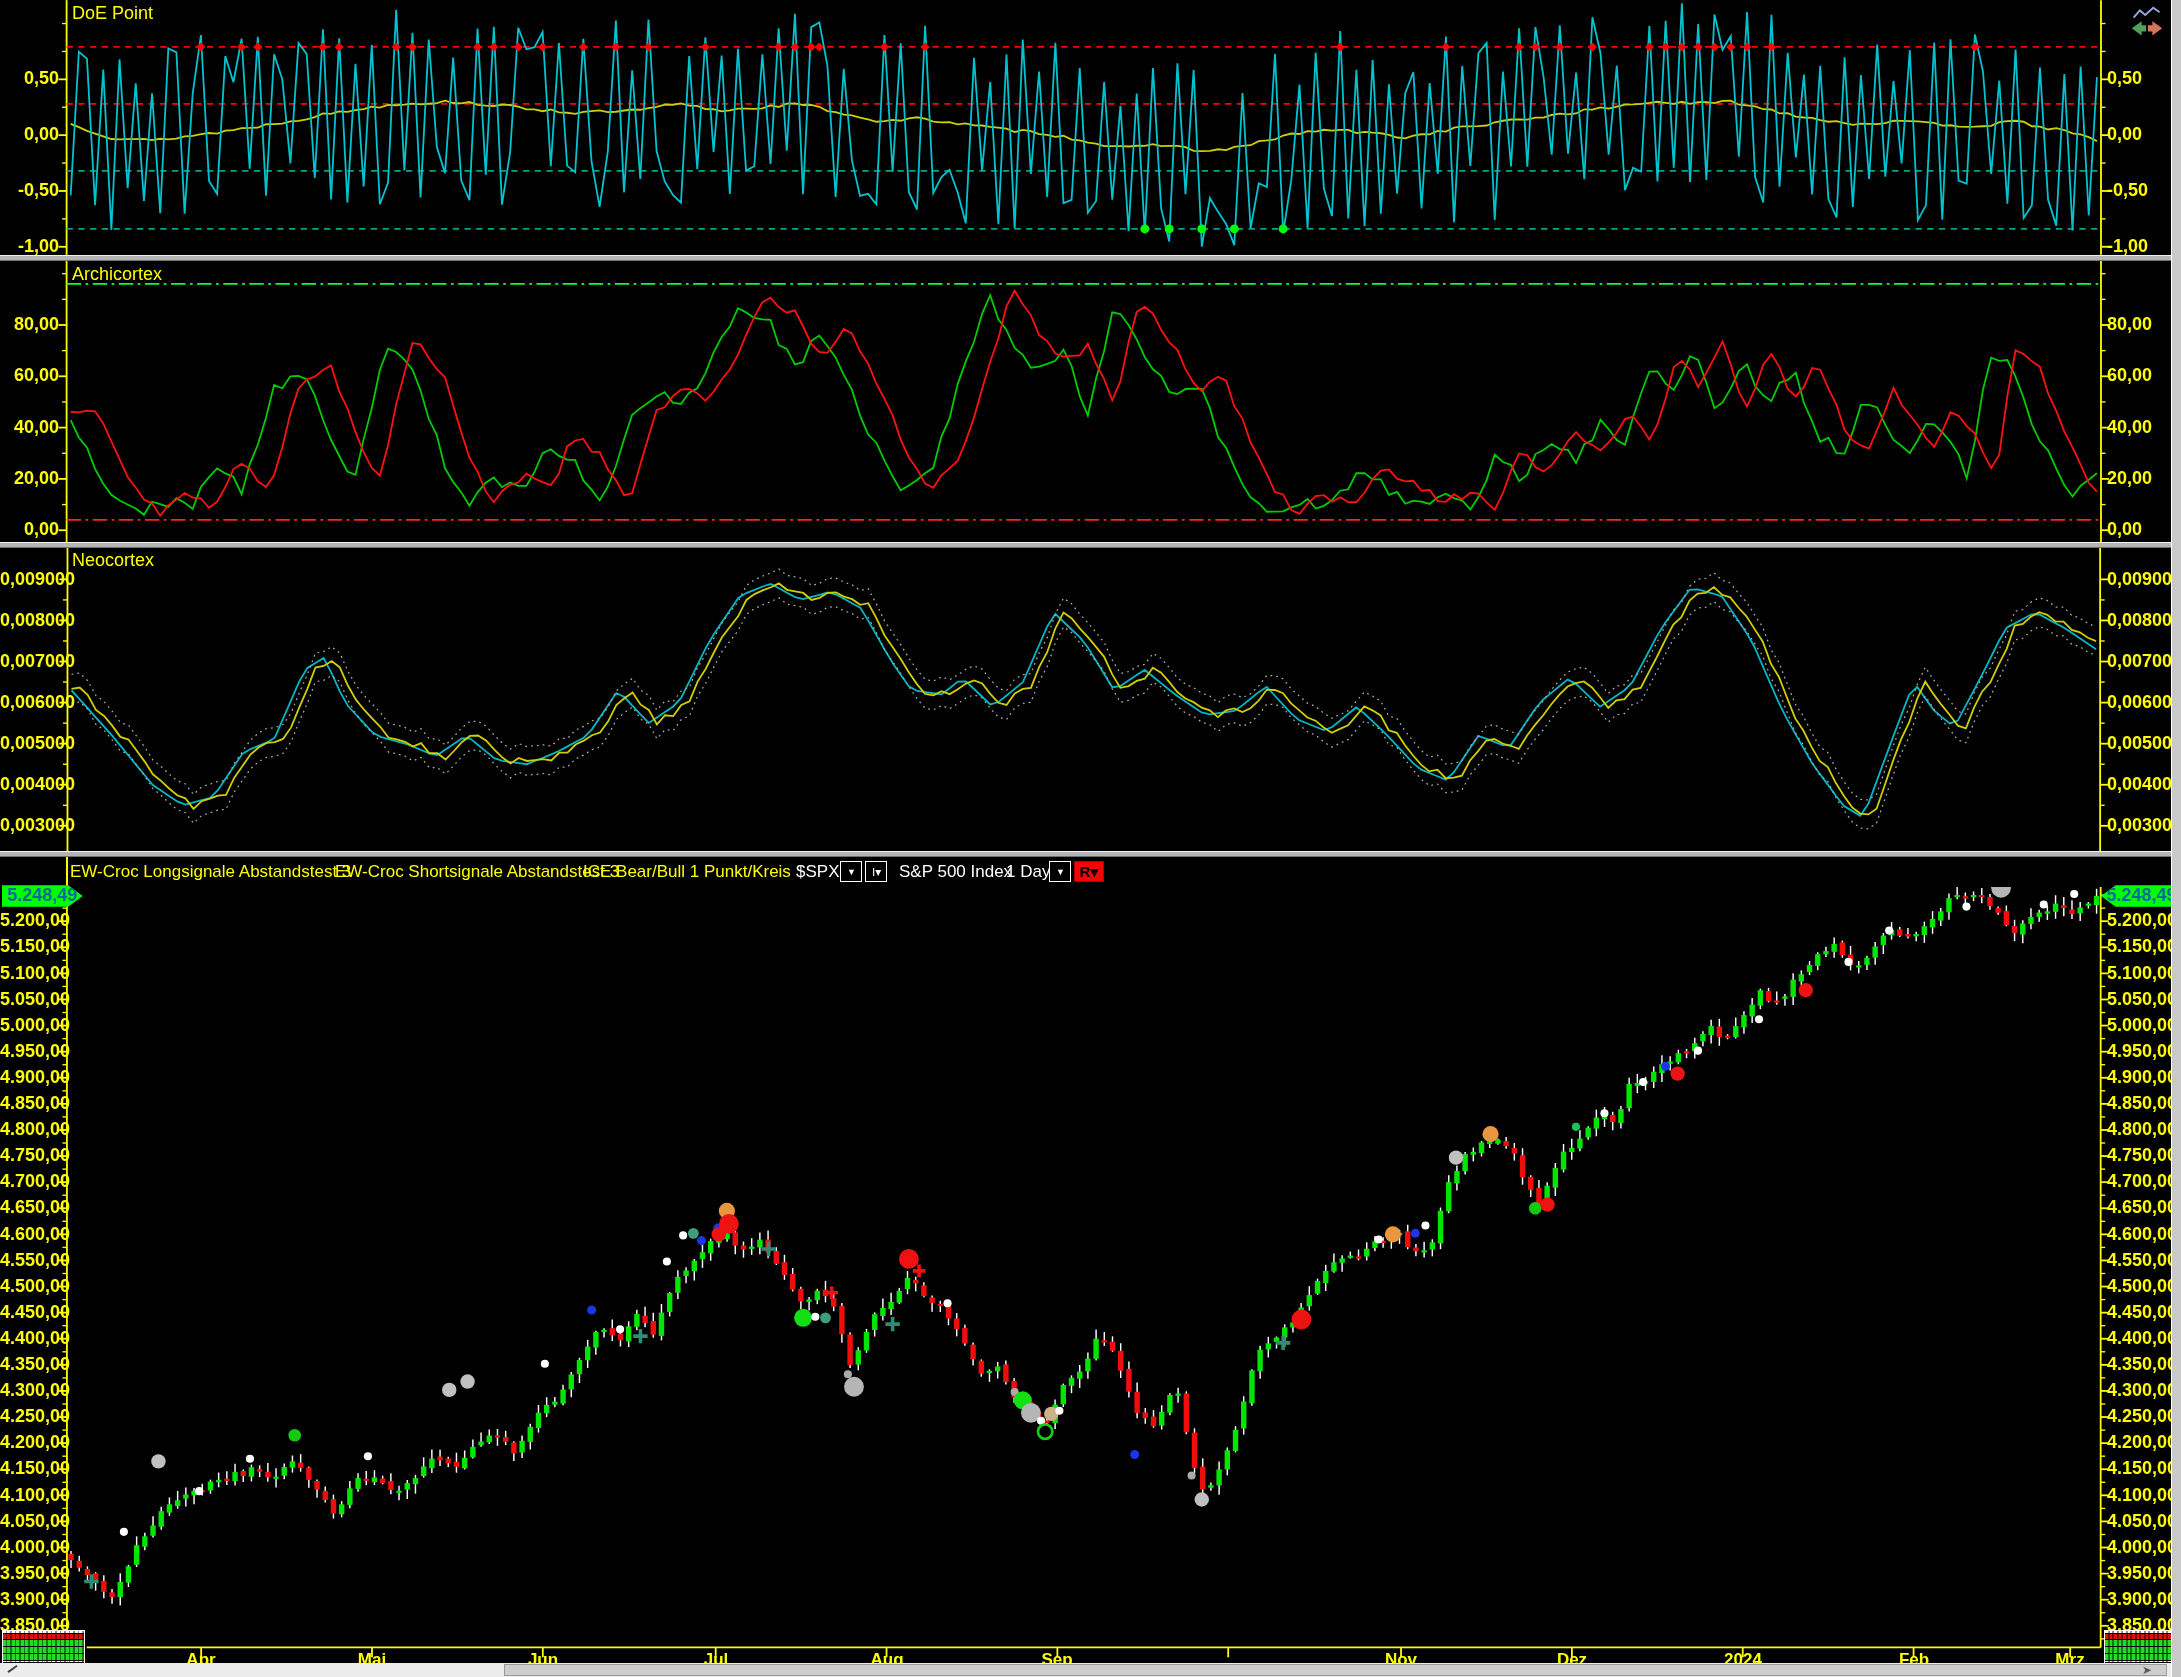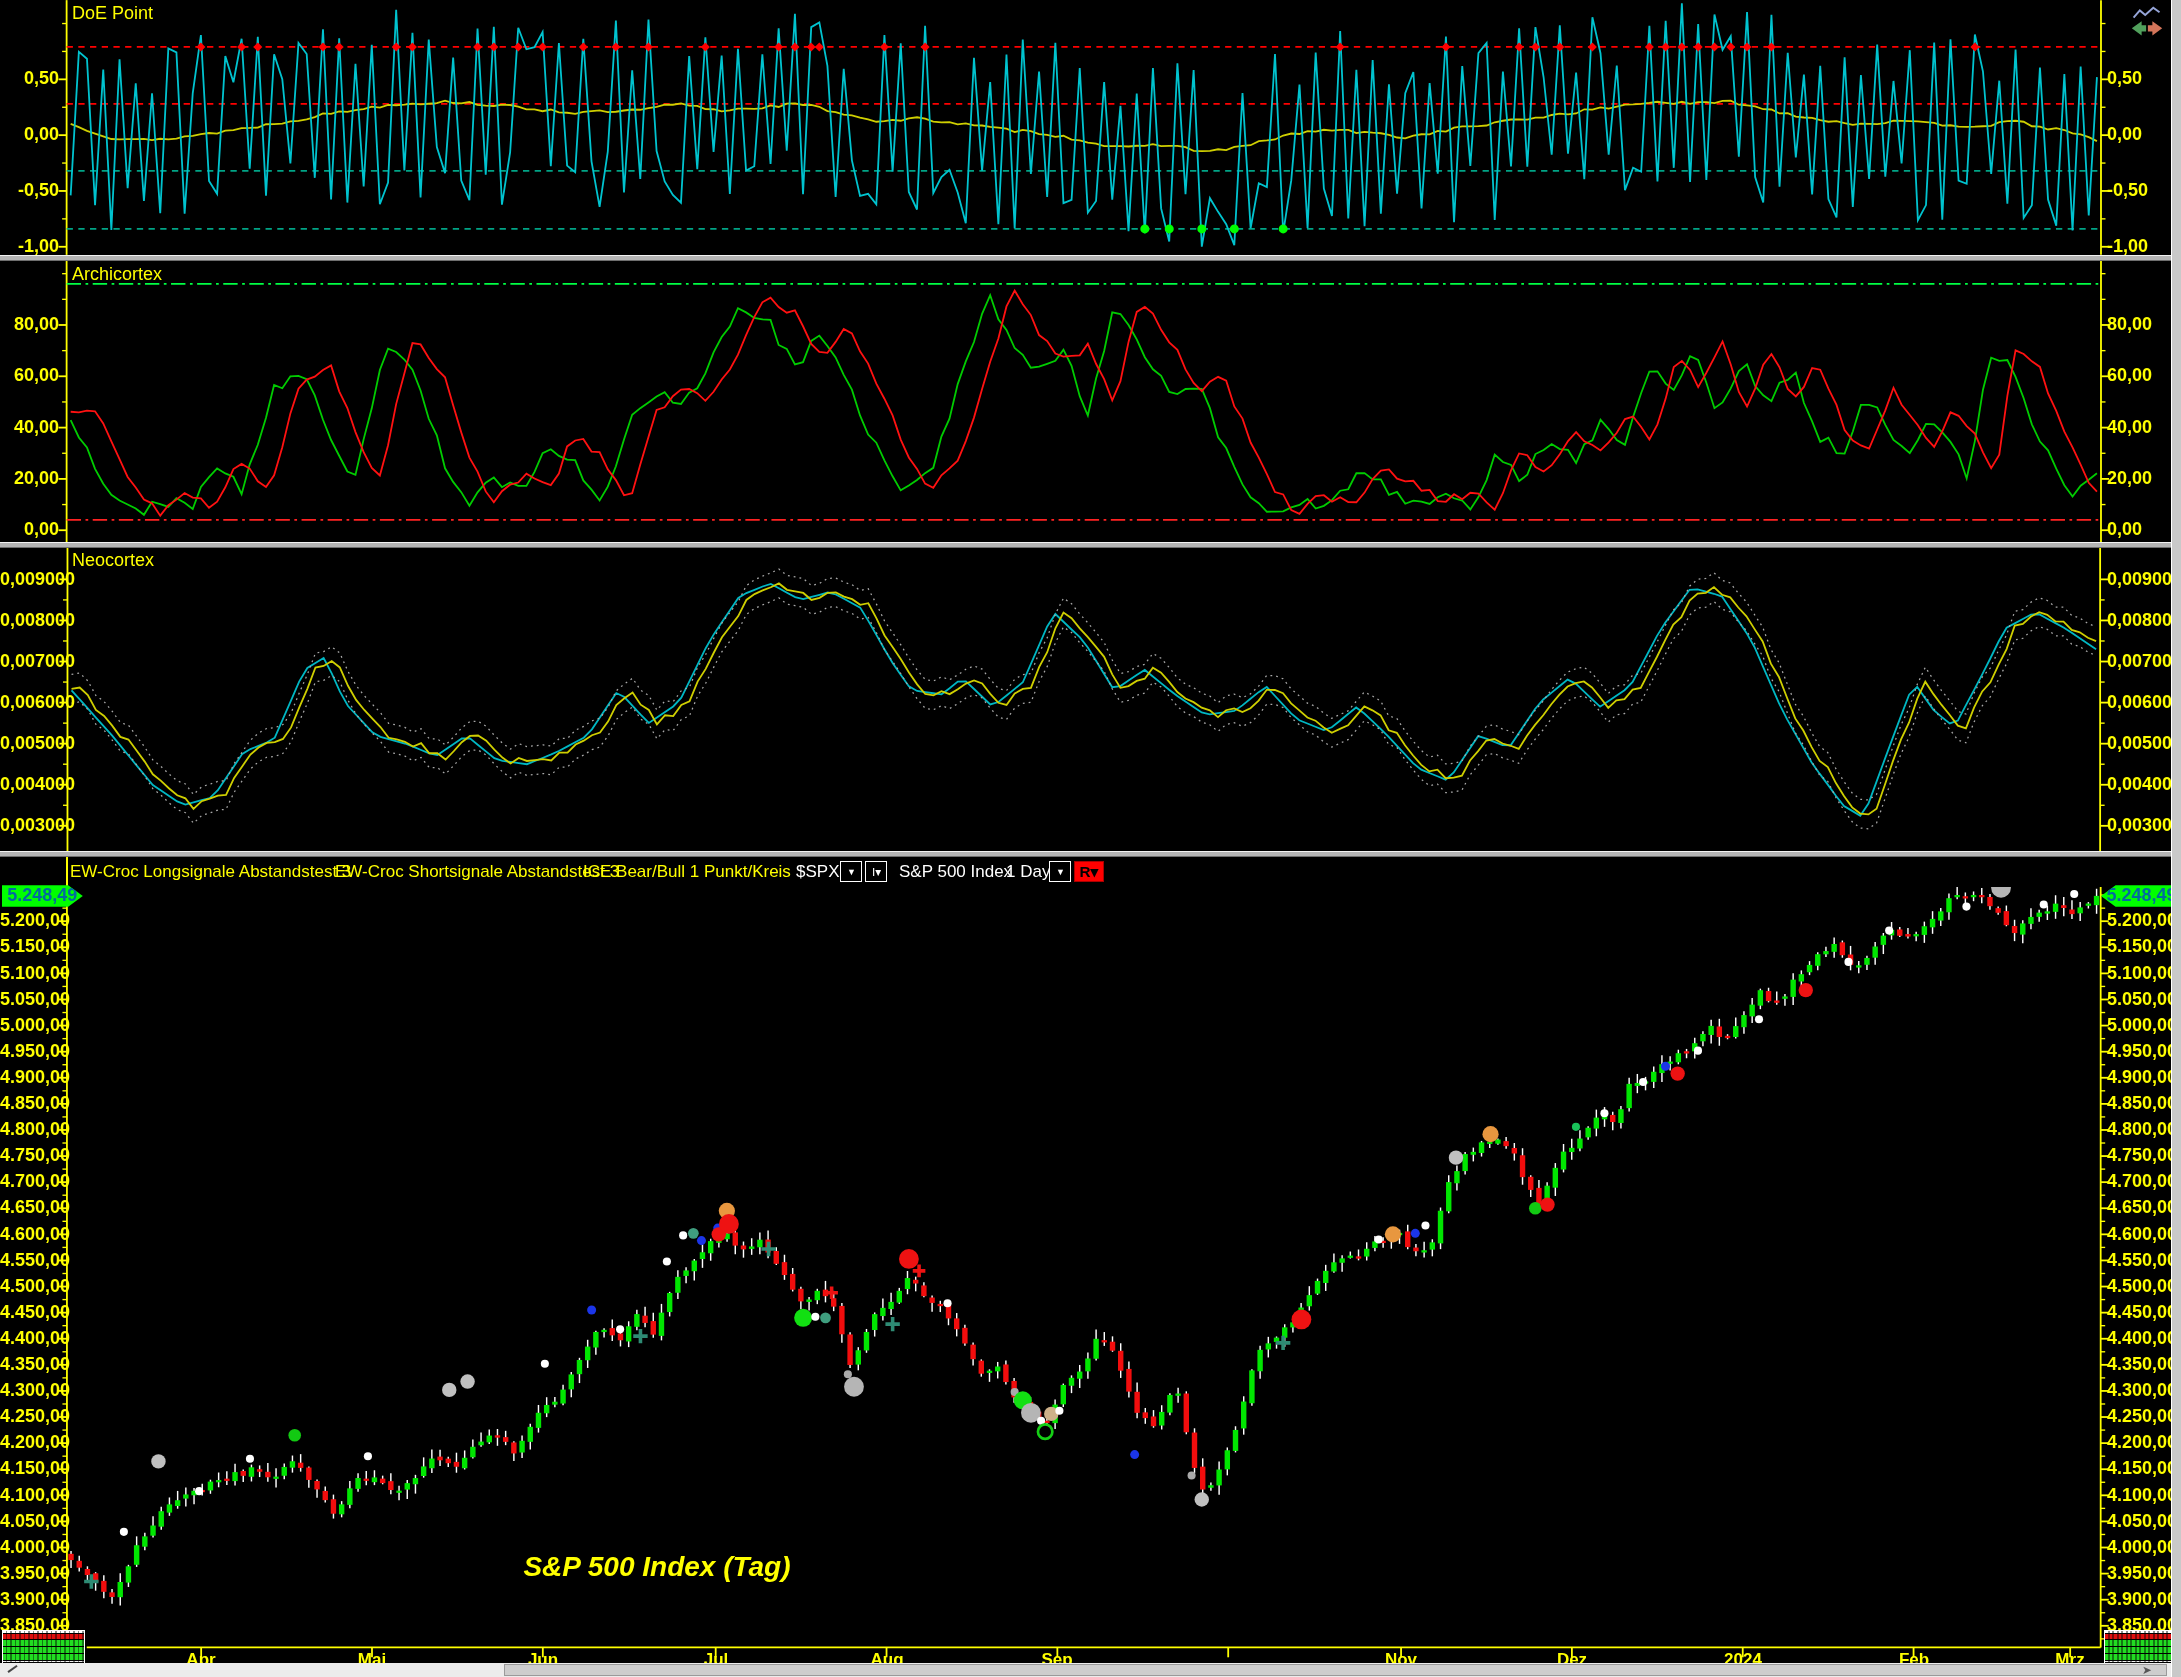--- a/index.html
+++ b/index.html
@@ -938,21 +938,20 @@
         <circle cx="2006.3" cy="114.55999999999999" r="8" fill="#ee1212"></circle>
         <circle cx="2053.76" cy="83.24" r="4.5" fill="#ffffff"></circle>
         <circle cx="2098.96" cy="48.44" r="4.5" fill="#ffffff"></circle>
         <circle cx="2184.84" cy="21.76" r="4.5" fill="#ffffff"></circle>
         <circle cx="2223.2599999999998" cy="0.8800000000000026" r="11" fill="#b5b5b5"></circle>
         <circle cx="2270.72" cy="19.44" r="4.5" fill="#ffffff"></circle>
         <circle cx="2304.62" cy="7.840000000000003" r="4.5" fill="#ffffff"></circle>
       </svg>
     <div class="tag left-tag" style="left:1.8px;top:-1.8px;">5.248,49</div>
     <div class="tag right-tag" style="left:2101px;top:-1.8px;">5.248,49</div>
-    <div class="title-sub" style="left:387px;top:664px;width:540px;">S&amp;P 500 Index (Tag)</div>
   <div class="ylab left" style="top: 24px;">5.200,00</div>
       <div class="ylab right" style="top: 24px;">5.200,00</div>
       <div class="ylab left" style="top: 50px;">5.150,00</div>
       <div class="ylab right" style="top: 50px;">5.150,00</div>
       <div class="ylab left" style="top: 77px;">5.100,00</div>
       <div class="ylab right" style="top: 77px;">5.100,00</div>
       <div class="ylab left" style="top: 103px;">5.050,00</div>
       <div class="ylab right" style="top: 103px;">5.050,00</div>
       <div class="ylab left" style="top: 129px;">5.000,00</div>
       <div class="ylab right" style="top: 129px;">5.000,00</div>

